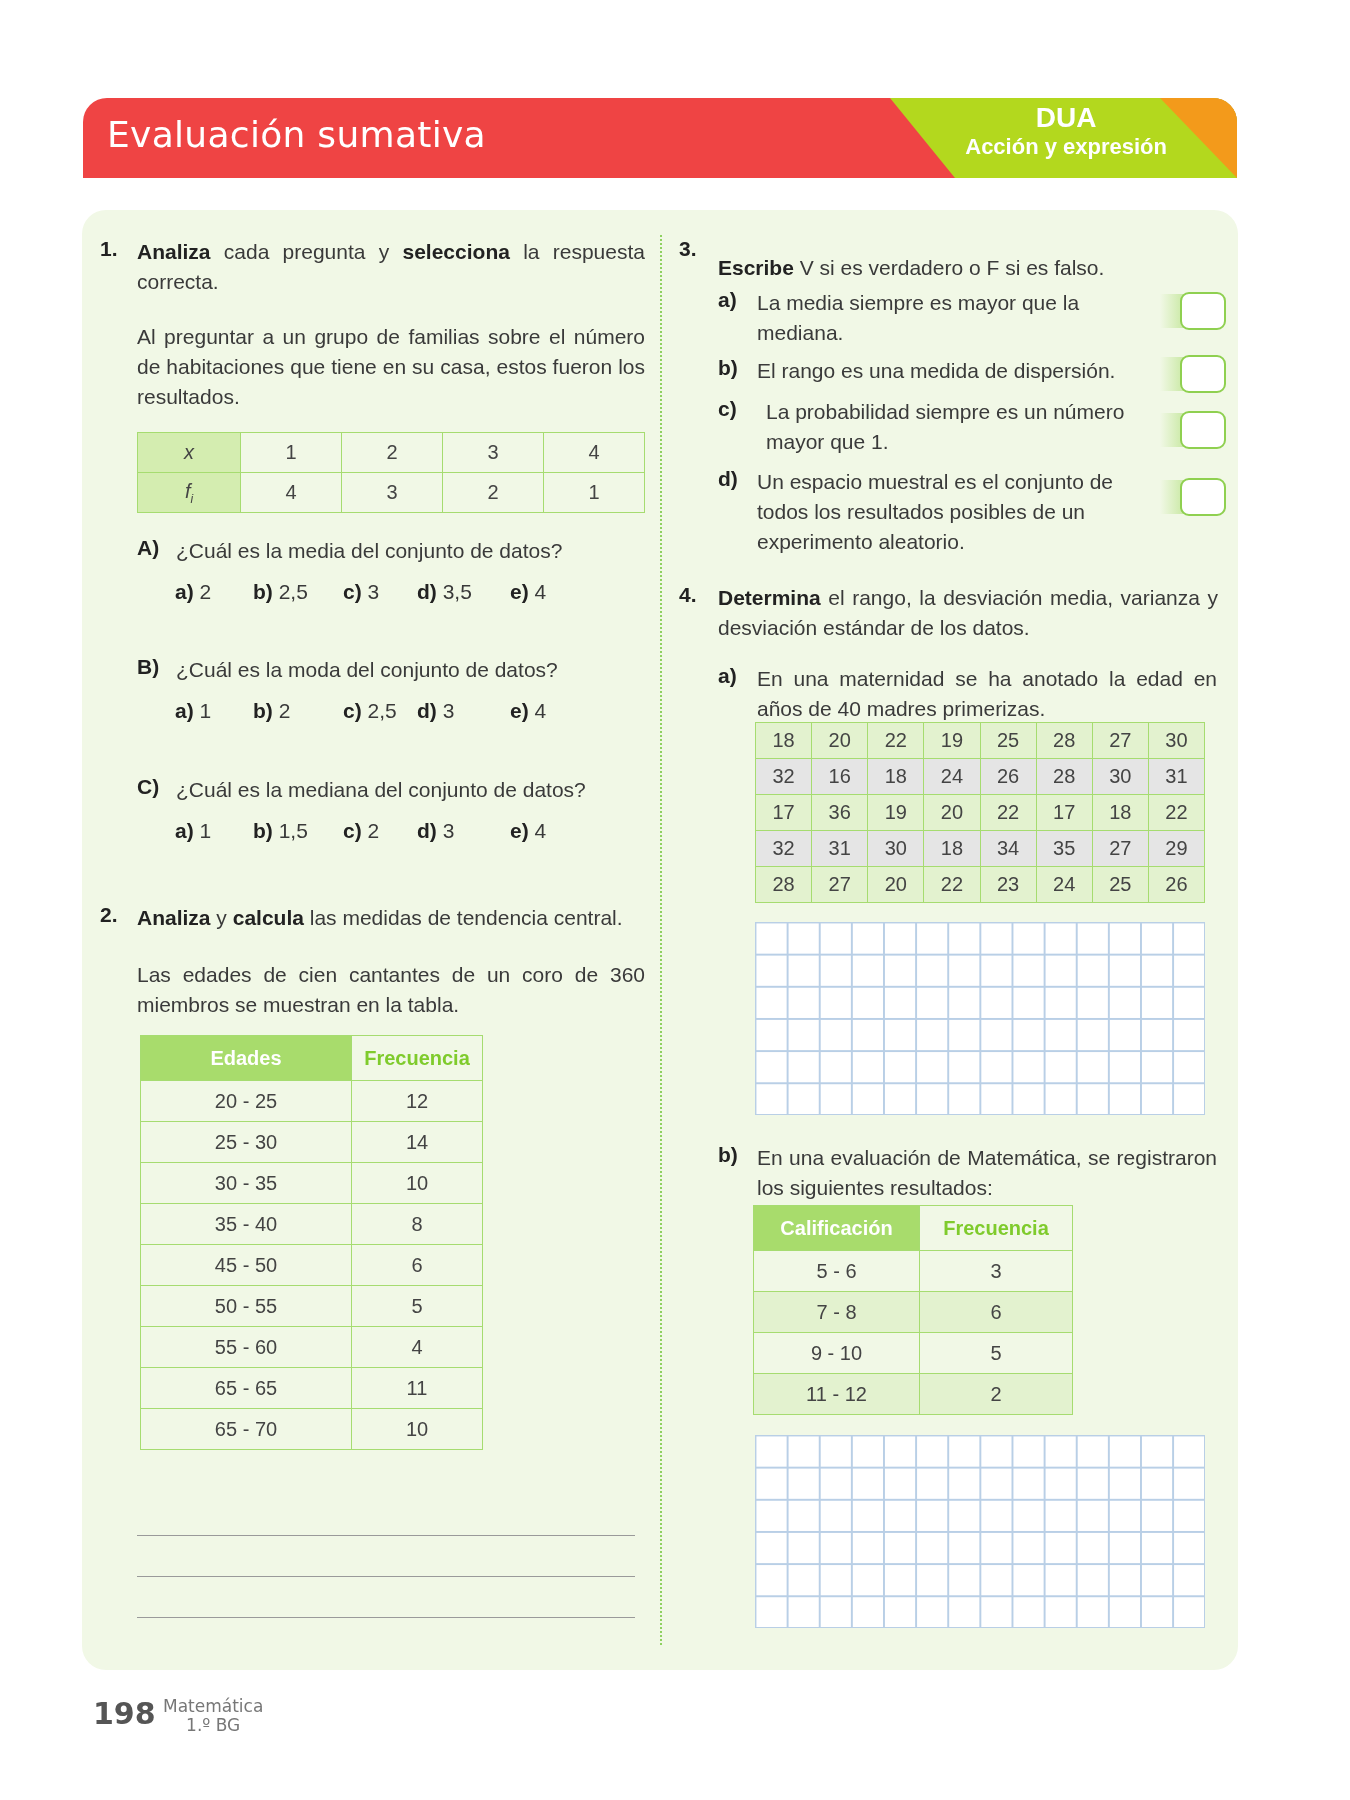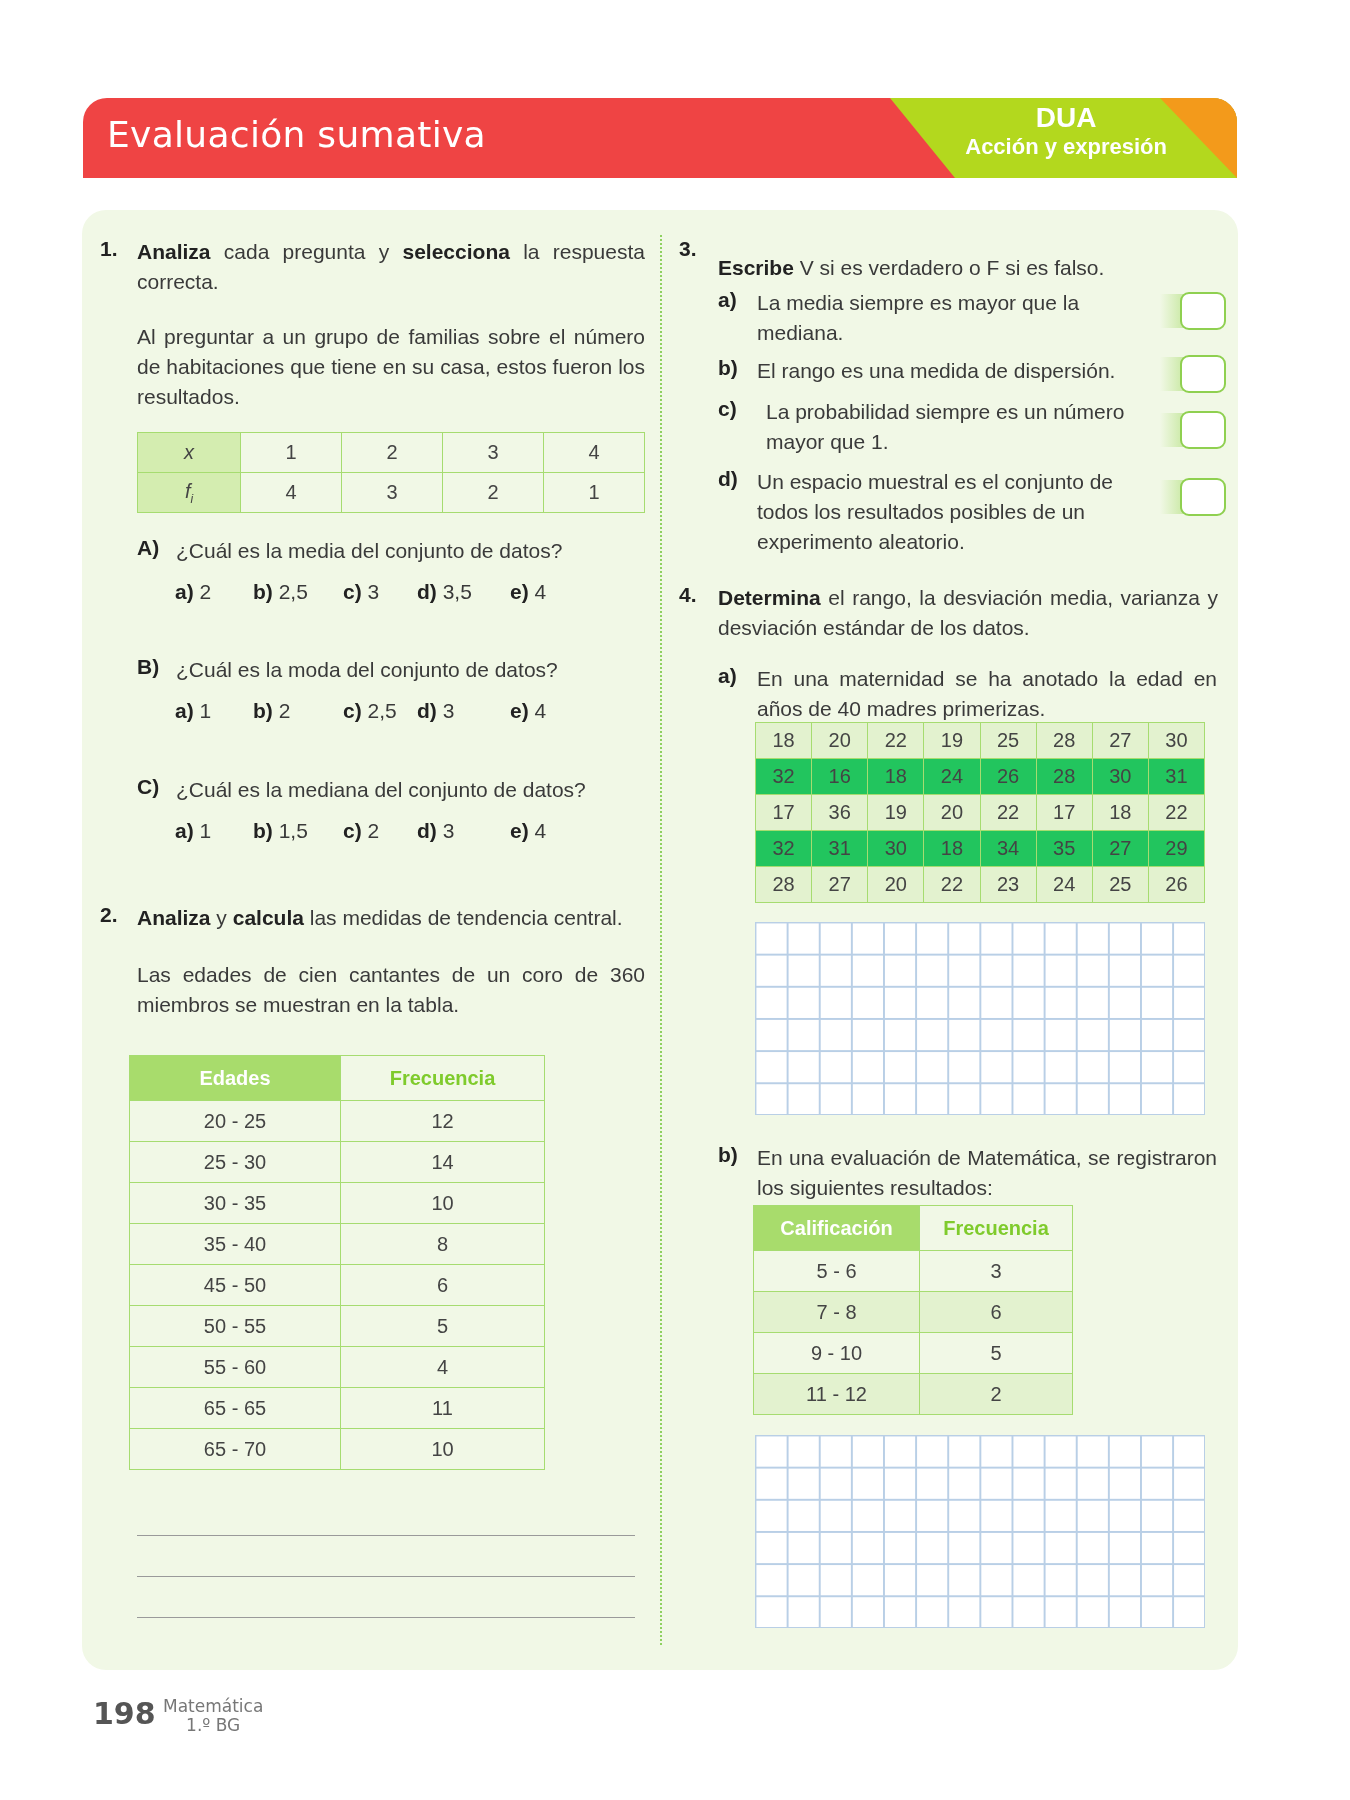--- a/index.html
+++ b/index.html
@@ -32,38 +32,38 @@
   table { border-collapse:collapse; font-family:"Liberation Sans", sans-serif; font-size:20px; color:#444; }
   td, th { text-align:center; border:1.5px solid #a6dc70; padding:0; }
 
   #t-hab { left:137px; top:432px; width:508px; height:80px; }
   #t-hab td { height:39px; }
   #t-hab td.h { background:#d4edb0; font-style:italic; width:102px; }
 
   .choices { position:absolute; left:175px; font-family:"Liberation Sans", sans-serif; font-size:21px; color:#3a3a3a; }
   .choices span.opt { position:absolute; white-space:nowrap; }
 
-  #t-edad { left:129px; top:1035px; width:416px;margin-top:20px; }
+  #t-edad { left:140px; top:1035px; width:343px; }
   #t-edad th { height:44px; font-size:20px; }
   #t-edad th.c1 { background:#a8dc6c; color:#fff; width:210px; }
   #t-edad th.c2 { background:#f1f8e6; color:#7fcb2c; }
   #t-edad td { height:40px; }
 
   .wline { position:absolute; left:137px; width:498px; height:0; border-top:1.5px solid #9a9a9a; }
 
   .vf-box { position:absolute; left:1160px; width:66px; height:38px; }
   .vf-box .fade { position:absolute; left:0; top:2px; width:40px; height:34px;
         background:linear-gradient(to right, rgba(168,220,108,0), rgba(168,220,108,0.9)); }
   .vf-box .box { position:absolute; right:0; top:0; width:42px; height:34px; background:#fff;
         border:2.5px solid #8fd050; border-radius:9px; }
 
   #t-madres { left:755px; top:722px; width:450px; }
   #t-madres td { height:35px; width:56px; }
   #t-madres tr.odd td { background:#e3f2cf; }
-  #t-madres tr.even td { background:#22c55e; }
+  #t-madres tr.even td { background:#e5e5e5; }
 
   .grid { position:absolute; left:755px; width:450px; height:193px; background:#fff;
           border:1.5px solid #b9cfe6; box-sizing:border-box;
           background-image:
             linear-gradient(to right, #b9cfe6 1.5px, transparent 1.5px),
             linear-gradient(to bottom, #b9cfe6 1.5px, transparent 1.5px);
           background-size: 32.14px 32.17px; background-position:-1.5px -1.5px; }
 
   #t-calif { left:753px; top:1205px; width:320px; }
   #t-calif th { height:44px; font-size:20px; }

